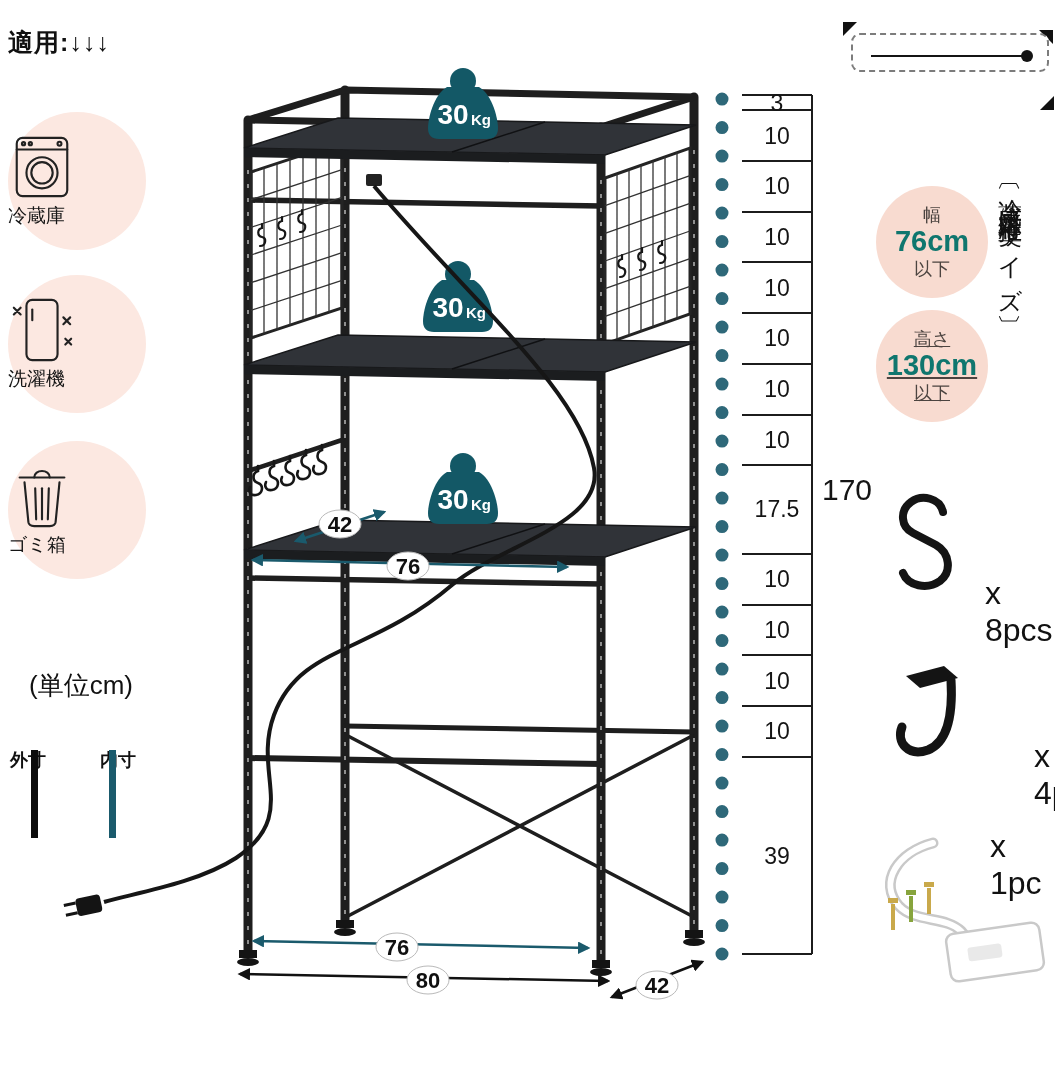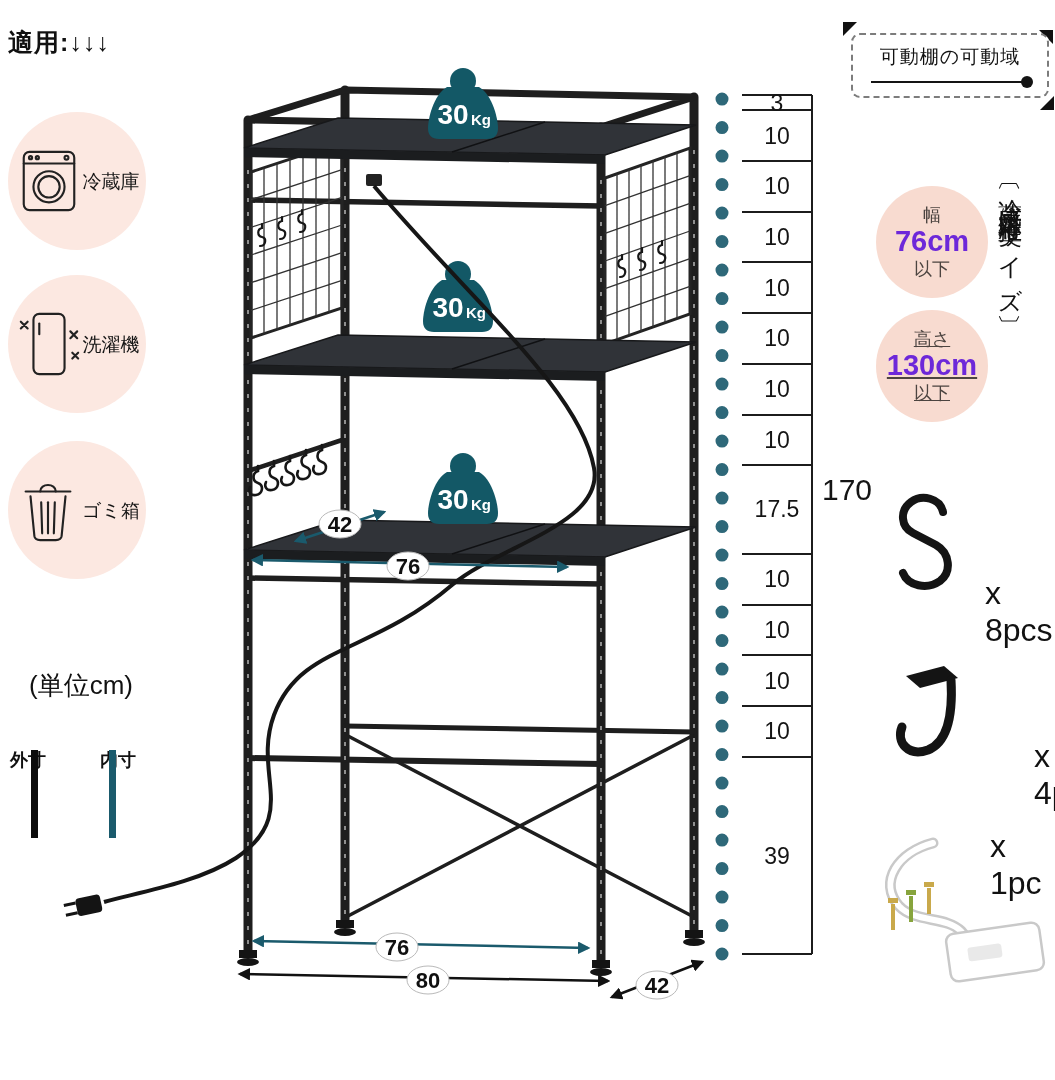--- a/index.html
+++ b/index.html
@@ -3,39 +3,39 @@
 <meta charset="utf-8">
 <style>
   html,body{margin:0;padding:0;background:#fff;}
   .canvas{position:relative;width:1055px;height:1080px;background:#fff;overflow:hidden;
           font-family:"Liberation Sans","DejaVu Sans",sans-serif;color:#111;}
   .abs{position:absolute;}
   .stage{position:absolute;left:0;top:0;}
   
   .heading{left:8px;top:26px;font-size:25px;font-weight:700;letter-spacing:1px;}
   .app-circle{width:138px;height:138px;border-radius:50%;background:#fce8e1;
-              display:flex;flex-direction:row;align-items:center;justify-content:center;}
+              display:flex;flex-direction:column;align-items:flex-start;justify-content:center;}
   .app-circle svg{display:block;}
   .app-label{font-size:19px;color:#151515;margin-top:2px;}
   .unit-note{left:4px;top:668px;font-size:26px;margin-left:25px;}
   .dim-word{top:712px;font-size:18px;font-weight:700;margin-top:36px;}
   .swatch{width:7px;height:88px;top:750px;}
   
   .mv-box{left:851px;top:33px;width:182px;border:2px dashed #7c7c7c;border-radius:9px;
           padding:9px 6px 13px;background:#fff;}
   .mv-title{font-size:19px;text-align:center;letter-spacing:1px;}
   .mv-line{width:158px;height:2px;background:#141414;margin:11px auto 0;position:relative;}
   .mv-dot{position:absolute;right:-4px;top:-5px;width:12px;height:12px;border-radius:50%;background:#141414;}
   .cm{position:absolute;width:14px;height:14px;background:#111;}
   
   .limit-circle{width:112px;height:112px;border-radius:50%;background:#f8dbd0;
                 display:flex;flex-direction:column;align-items:center;justify-content:center;
                 color:#4c4440;line-height:1.15;}
   .lc-small{font-size:18px;}
-  .lc-big{font-size:29px;font-weight:700;color:#6d28d9;}
+  .lc-big{font-size:29px;font-weight:700;color:#0f766e;}
   .vnote{left:994px;top:176px;writing-mode:vertical-rl;font-size:24px;letter-spacing:4px;color:#111;}
   .pcs{font-size:32px;color:#111;}
   
   .ml{font-size:23px;fill:#141414;text-anchor:middle;}
   .total{font-size:30px;fill:#141414;}
   .chipT{font-size:22px;font-weight:700;fill:#101010;text-anchor:middle;}
   .bw{font-size:28px;font-weight:700;fill:#fff;text-anchor:middle;}
   .bu{font-size:15px;font-weight:700;fill:#fff;}
   .ico{stroke:#222;stroke-width:2.2;fill:none;stroke-linecap:round;stroke-linejoin:round;}
 </style>
@@ -282,21 +282,20 @@
   <div class="abs unit-note">(単位cm)</div>
   <div class="abs dim-word" style="left:10px;">外寸</div>
   <div class="abs dim-word" style="left:100px;">内寸</div>
   <div class="abs swatch" style="left:31px;background:#0c0c0c;"></div>
   <div class="abs swatch" style="left:109px;background:#1a5a6c;"></div>
 
   <div class="cm" style="left:843px;top:22px;clip-path:polygon(0 0,100% 0,0 100%);"></div>
   <div class="cm" style="left:1039px;top:30px;clip-path:polygon(0 0,100% 0,100% 100%);"></div>
   <div class="cm" style="left:1040px;top:96px;clip-path:polygon(100% 0,100% 100%,0 100%);"></div>
   <div class="abs mv-box">
-    <div class="mv-title">可動棚の可動域</div>
     <div class="mv-line">
         <span class="mv-dot"></span>
       </div>
   </div>
 
   <div class="abs limit-circle" style="left:876px;top:186px;">
     <div class="lc-small">幅</div>
     <div class="lc-big">76cm</div>
     <div class="lc-small">以下</div>
   </div>

